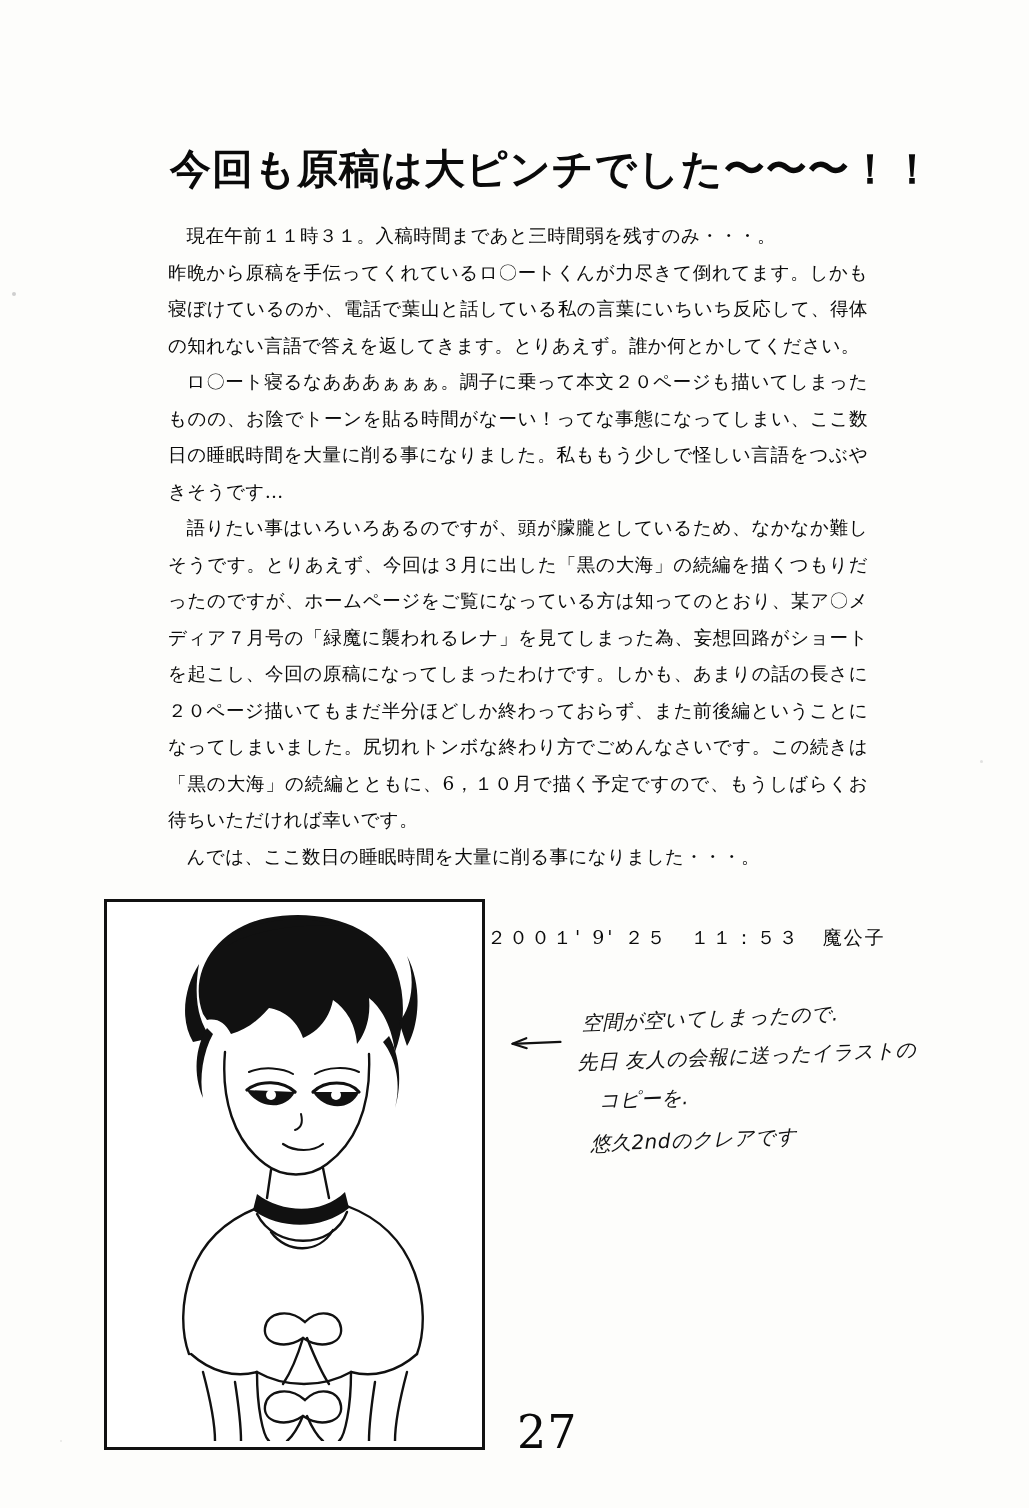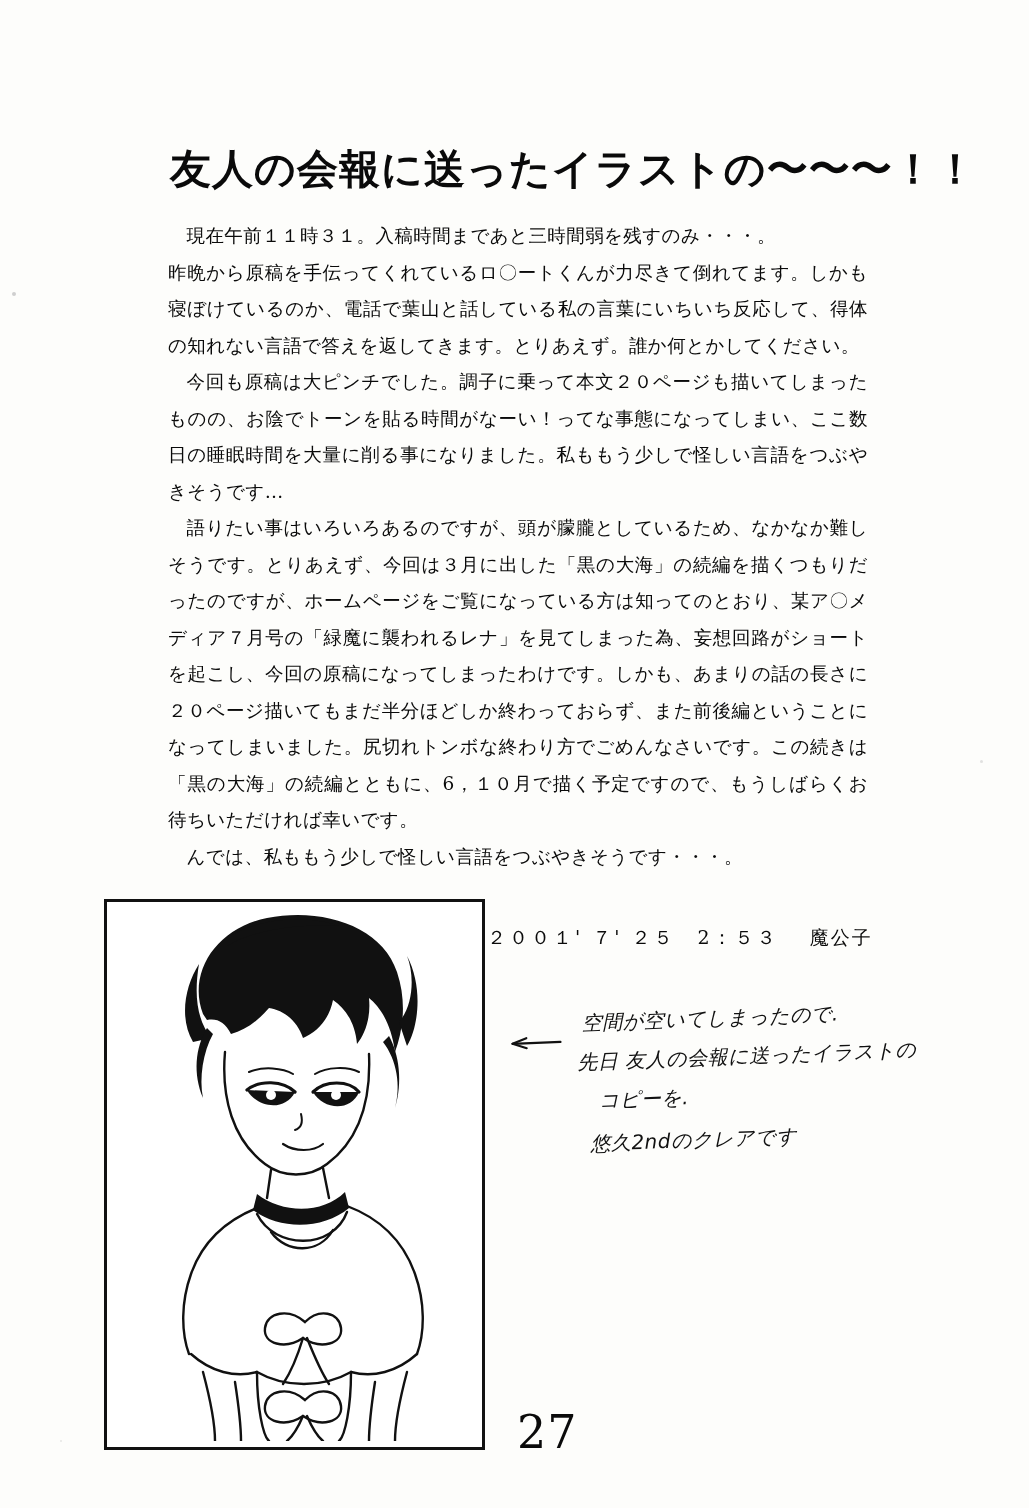--- a/index.html
+++ b/index.html
@@ -74,21 +74,21 @@
   .illustration svg { display: block; }
 
   .sig-date {
     position: absolute;
     left: 487px;
     top: 925px;
     font-size: 19px;
     letter-spacing: 3px;
     white-space: nowrap;
   }
-  .sig-date .author { margin-left: 31px; letter-spacing: 2px; }
+  .sig-date .author { margin-left: 22px; letter-spacing: 2px; }
 
   .handnote {
     position: absolute;
     left: 512px;
     top: 998px;
     width: 460px;
     font-family: "DejaVu Sans", "Liberation Sans", sans-serif;
     font-size: 20px;
     line-height: 39px;
     color: #111;
@@ -123,28 +123,28 @@
 </style>
 </head>
 <body>
 
 <div class="page">
 
   <div class="speck s1"></div>
   <div class="speck s2"></div>
   <div class="speck s3"></div>
 
-  <h1 class="headline">友人の会報に送ったイラストの〜〜〜！！</h1>
+  <h1 class="headline">今回も原稿は大ピンチでした〜〜〜！！</h1>
 
   <div class="body-text">
     <p>現在午前１１時３１。入稿時間まであと三時間弱を残すのみ・・・。</p>
     <p class="noindent">昨晩から原稿を手伝ってくれているロ〇ートくんが力尽きて倒れてます。しかも寝ぼけているのか、電話で葉山と話している私の言葉にいちいち反応して、得体の知れない言語で答えを返してきます。とりあえず。誰か何とかしてください。</p>
-    <p>今回も原稿は大ピンチでした。調子に乗って本文２０ページも描いてしまったものの、お陰でトーンを貼る時間がなーい！ってな事態になってしまい、ここ数日の睡眠時間を大量に削る事になりました。私ももう少しで怪しい言語をつぶやきそうです…</p>
+    <p>ロ〇ート寝るなあああぁぁぁ。調子に乗って本文２０ページも描いてしまったものの、お陰でトーンを貼る時間がなーい！ってな事態になってしまい、ここ数日の睡眠時間を大量に削る事になりました。私ももう少しで怪しい言語をつぶやきそうです…</p>
     <p>語りたい事はいろいろあるのですが、頭が朦朧としているため、なかなか難しそうです。とりあえず、今回は３月に出した「黒の大海」の続編を描くつもりだったのですが、ホームページをご覧になっている方は知ってのとおり、某ア〇メディア７月号の「緑魔に襲われるレナ」を見てしまった為、妄想回路がショートを起こし、今回の原稿になってしまったわけです。しかも、あまりの話の長さに２０ページ描いてもまだ半分ほどしか終わっておらず、また前後編ということになってしまいました。尻切れトンボな終わり方でごめんなさいです。この続きは「黒の大海」の続編とともに、6，１０月で描く予定ですので、もうしばらくお待ちいただければ幸いです。</p>
-    <p>んでは、私ももう少しで怪しい言語をつぶやきそうです・・・。</p>
+    <p>んでは、ここ数日の睡眠時間を大量に削る事になりました・・・。</p>
   </div>
 
   <div class="illustration">
     <svg width="369" height="539" viewBox="0 0 369 539">
       <rect x="0" y="0" width="369" height="539" fill="#ffffff"></rect>
 
       <g fill="#111111">
         <path d="M96 112 C80 70 110 26 160 16 C215 5 275 24 290 70 C300 100 296 128 288 150
                  C284 120 272 104 262 96 C264 116 258 132 250 142 C248 120 238 106 226 98
                  C222 118 210 130 196 136 C190 118 176 108 162 106 C150 120 138 128 124 132
@@ -202,21 +202,21 @@
         <path d="M96 470 C104 500 108 522 108 539"></path>
         <path d="M300 470 C292 500 288 522 288 539"></path>
         <path d="M128 480 C132 506 134 524 134 539"></path>
         <path d="M268 480 C264 506 262 524 262 539"></path>
       </g>
     </svg>
 
   </div>
 
   <div class="sig-date">
-    <span>２００１' ７' ２５　2：５３</span><span class="author">魔公子</span>
+    <span>２００１' 9' ２５　１１：５３</span><span class="author">魔公子</span>
   </div>
 
   <div class="handnote">
     <svg class="arrow" viewBox="0 0 52 14">
       <path d="M2 7 L50 7" stroke="#111" stroke-width="2.2" fill="none" stroke-linecap="round"></path>
       <path d="M2 7 L16 2 M2 7 L16 12" stroke="#111" stroke-width="2.2" fill="none" stroke-linecap="round"></path>
     </svg>
     <div class="lines">
       <div>空間が空いてしまったので.</div>
       <div>先日 友人の会報に送ったイラストの</div>

